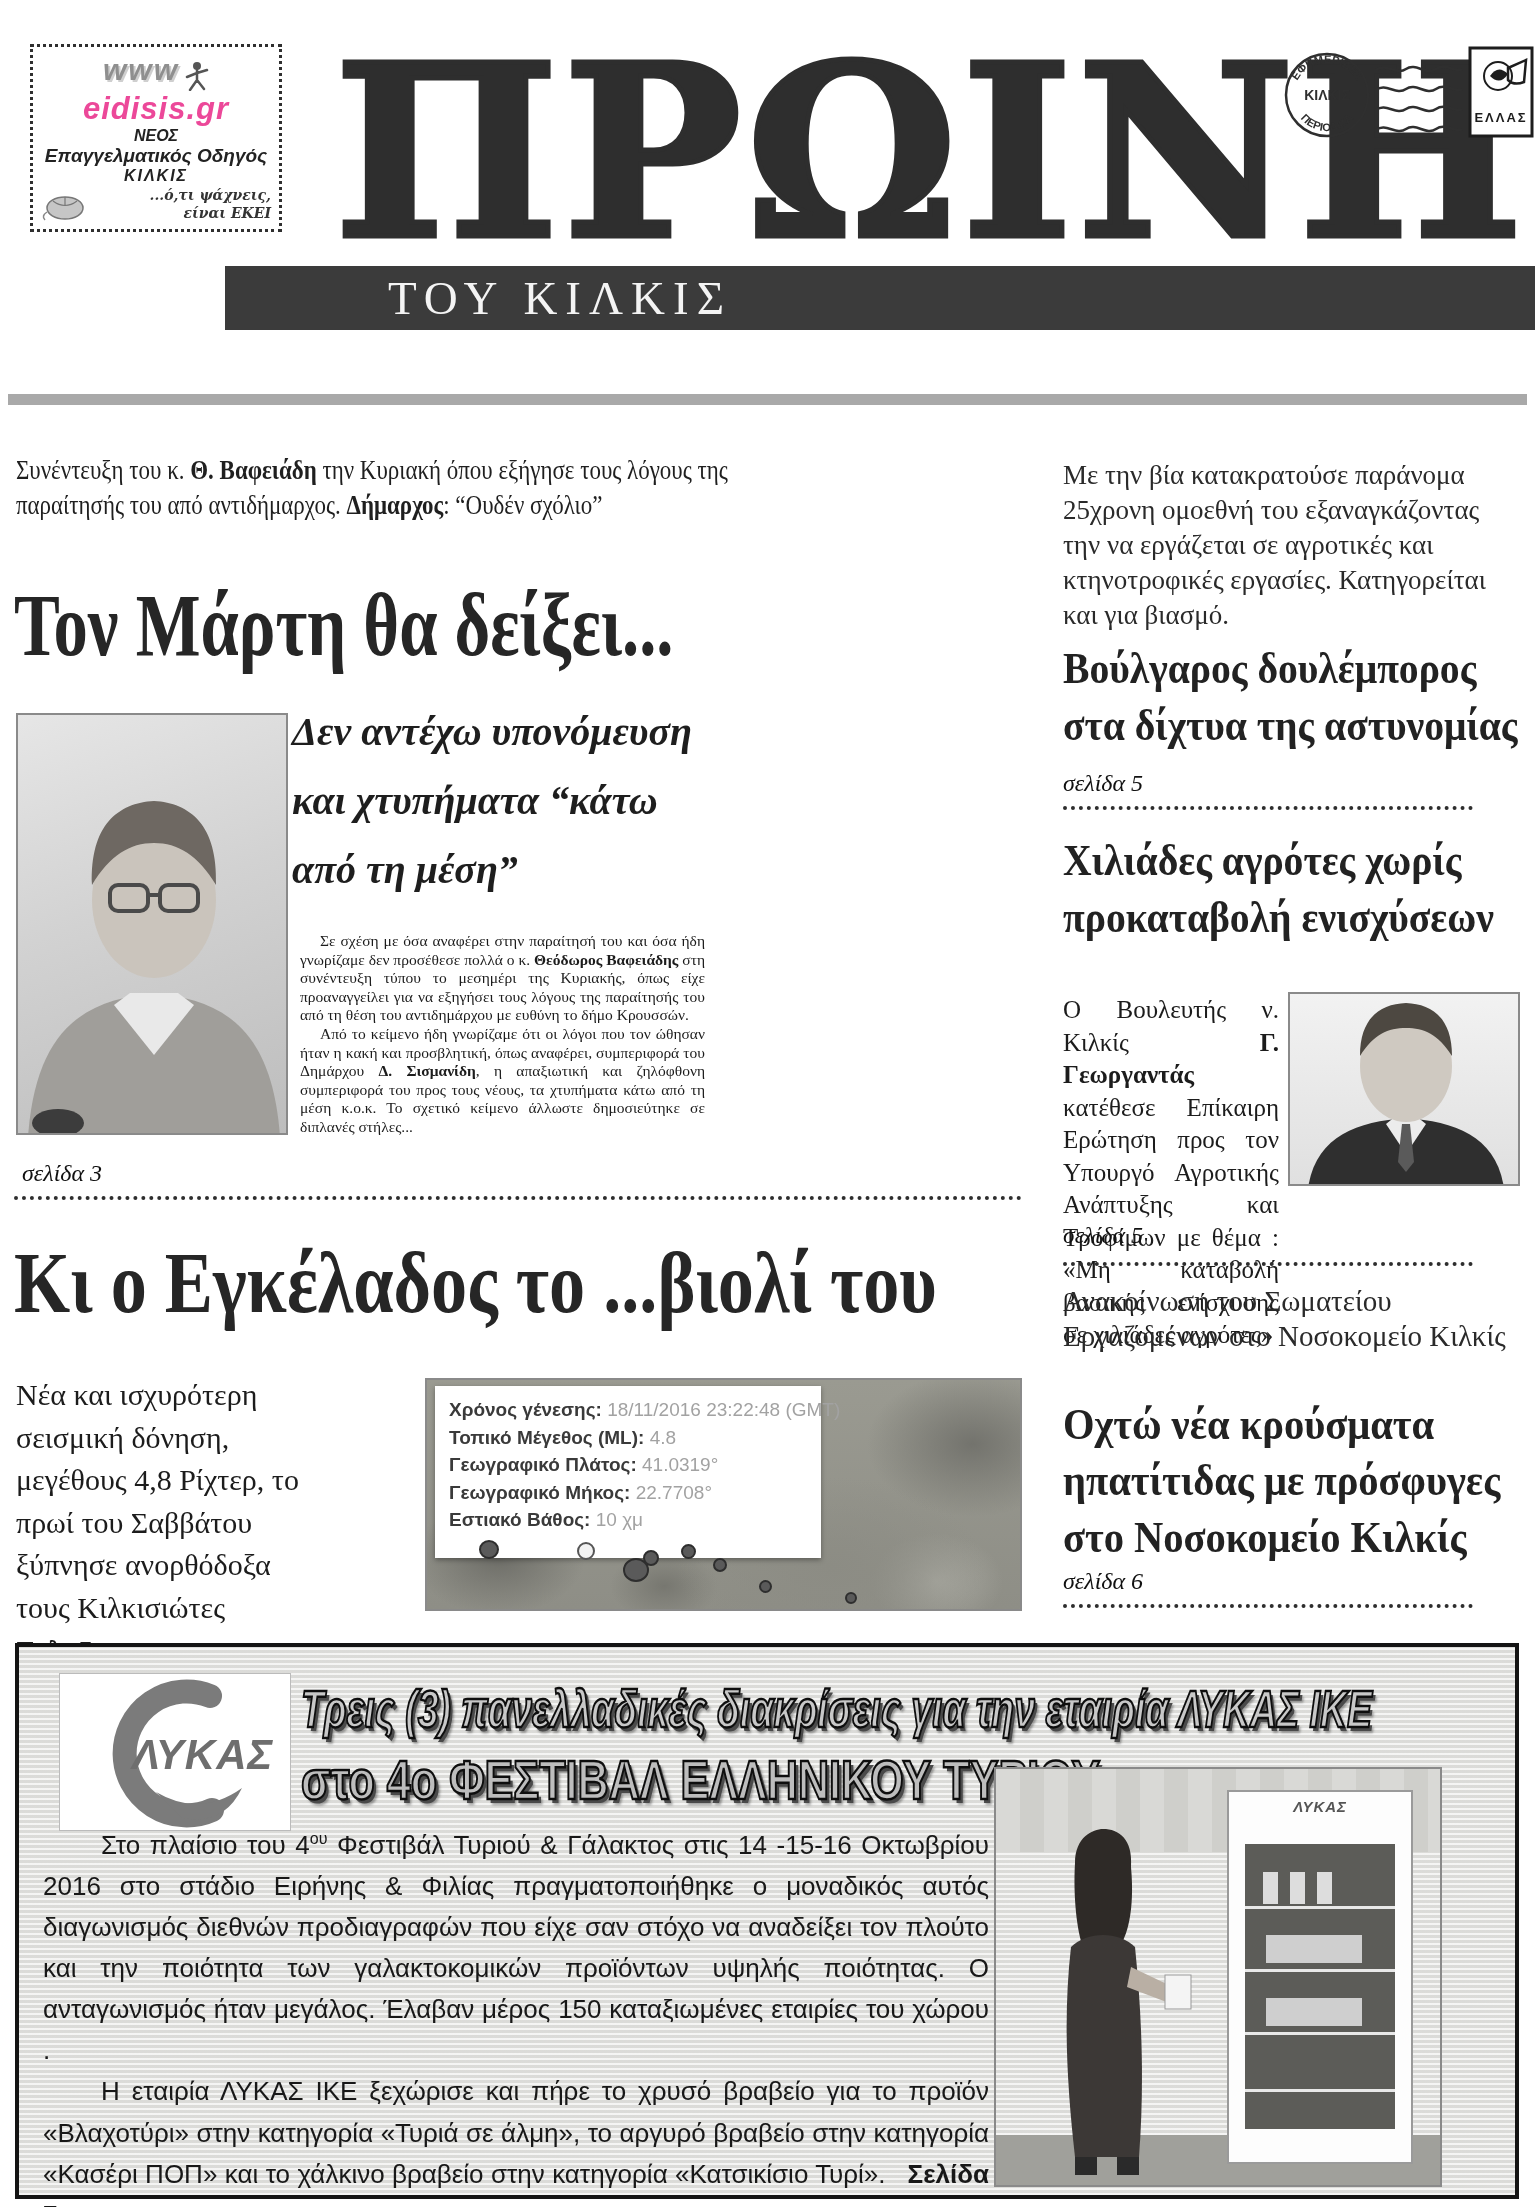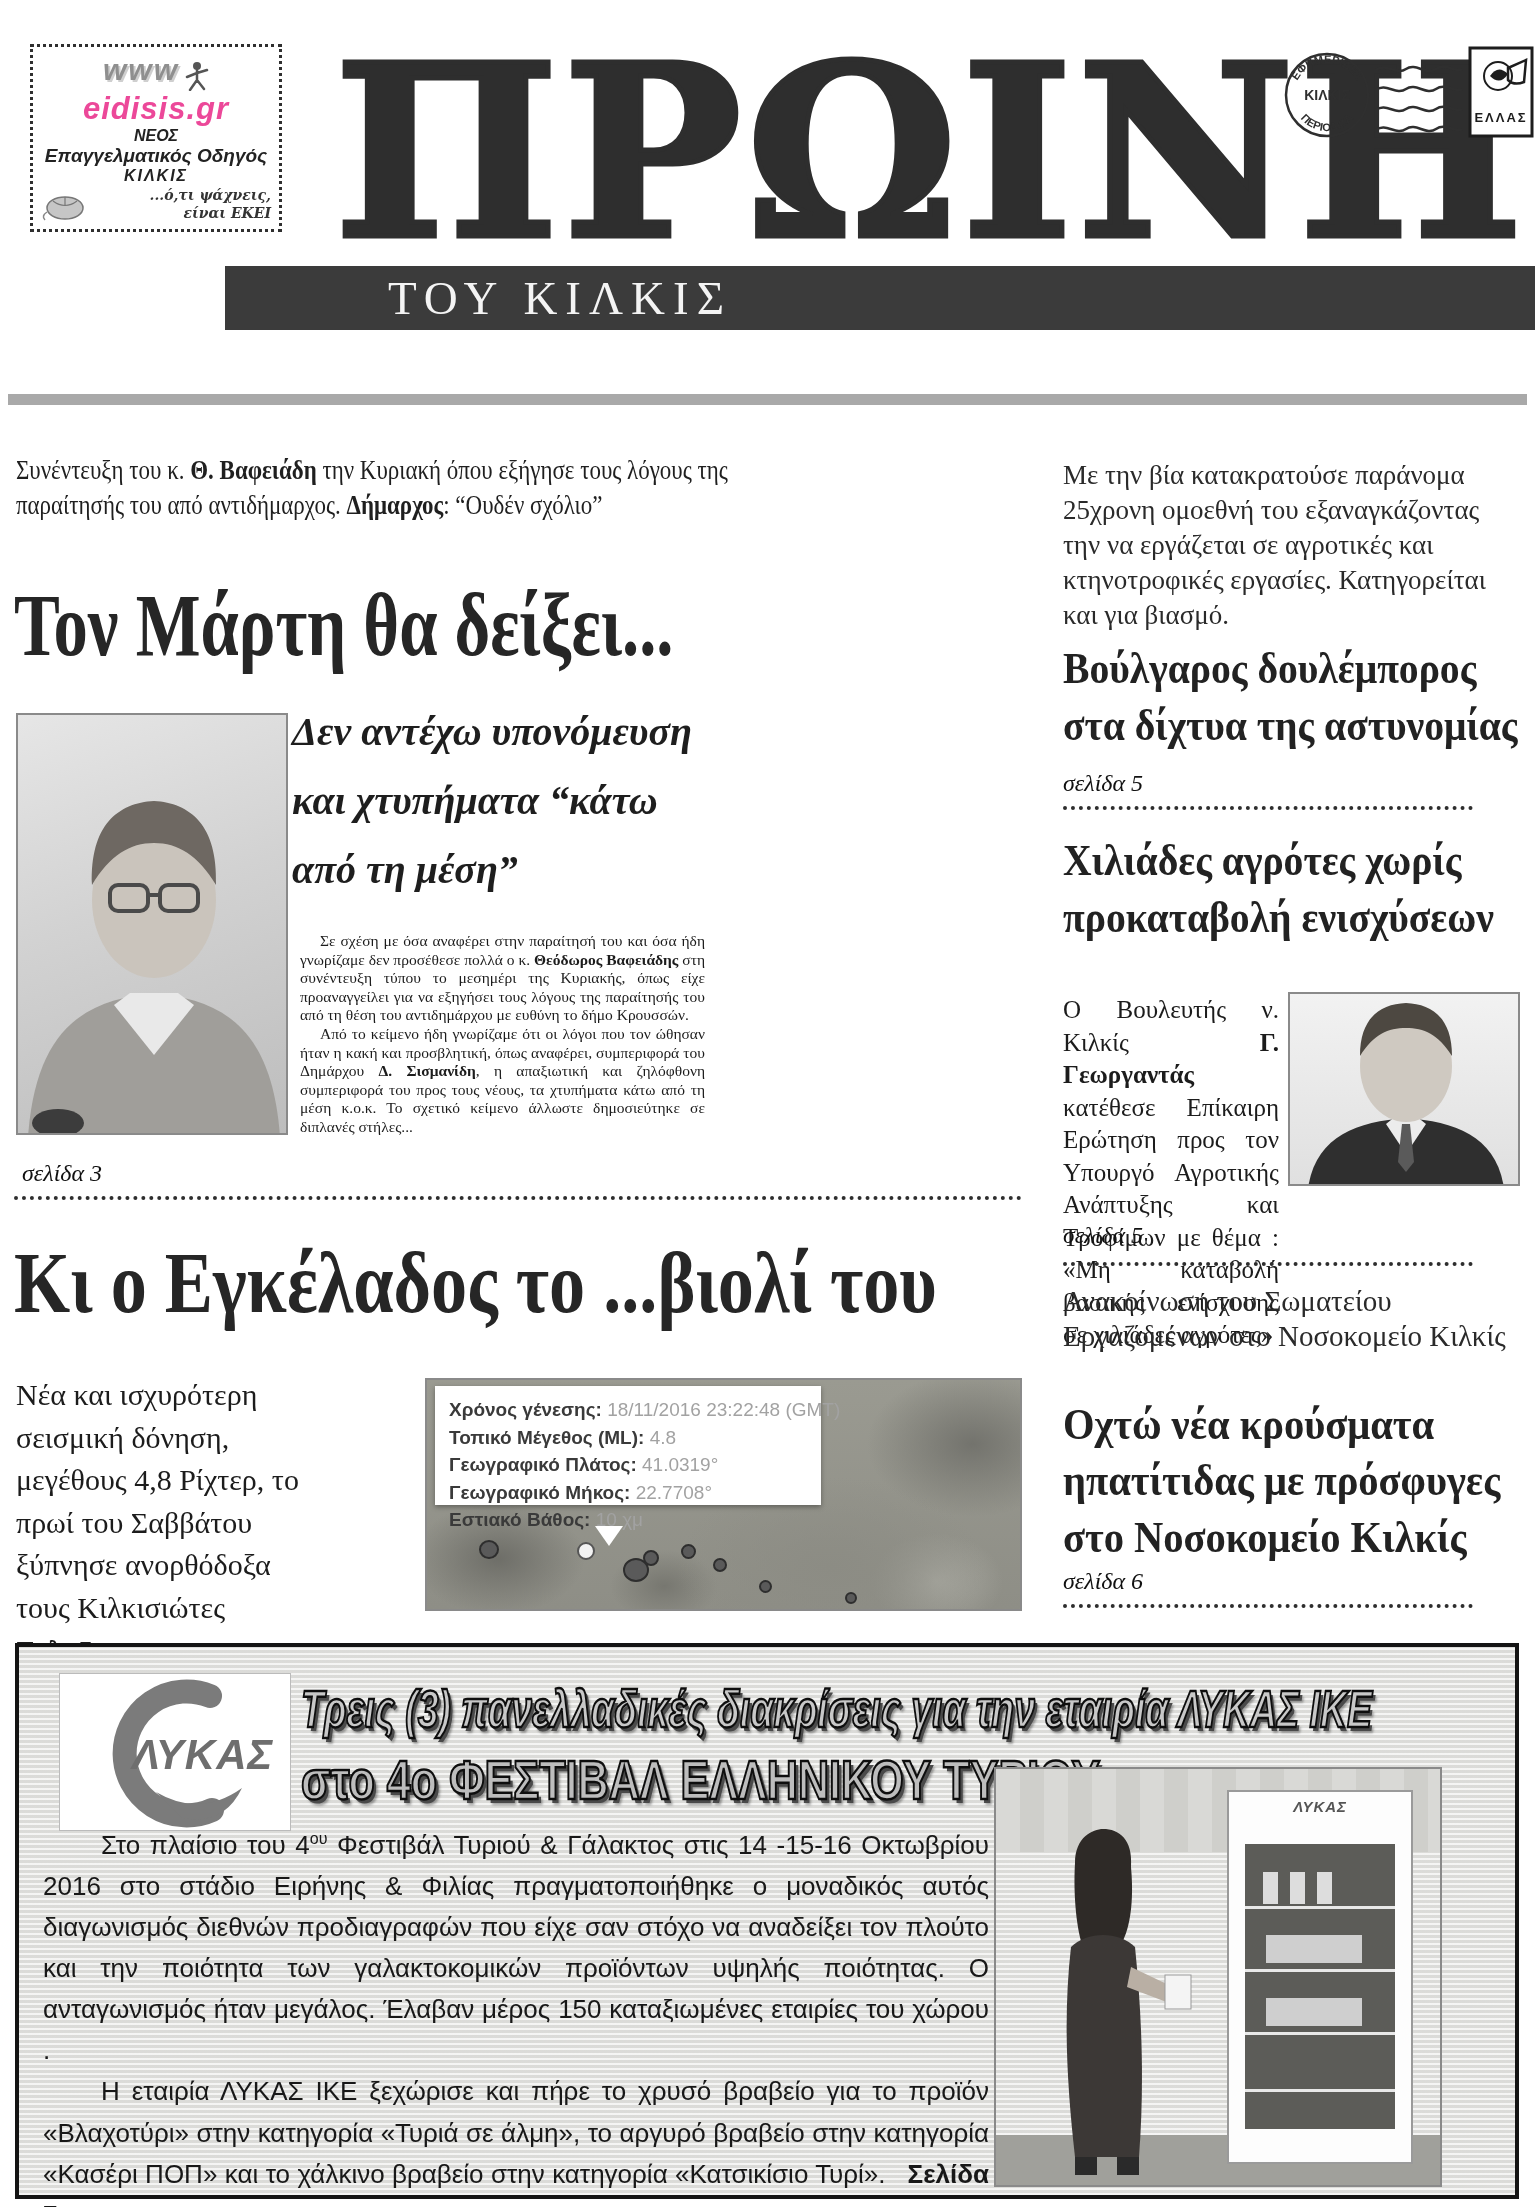--- a/index.html
+++ b/index.html
@@ -178,21 +178,21 @@
   </div>
 
   <div class="abs h-quake" style="left:14px;top:1240px;">Κι ο Εγκέλαδος το ...βιολί του</div>
 
   <div class="abs quake-body" style="left:16px;top:1374px;width:292px;">
     <span>Νέα και ισχυρότερη σεισμική δόνηση, μεγέθους 4,8 Ρίχτερ,  το πρωί του Σαββάτου ξύπνησε ανορθόδοξα τους Κιλκισιώτες</span><br>
     <b>Σελ. 5</b>
   </div>
 
   <div class="abs photo-frame map" style="left:425px;top:1378px;width:597px;height:233px;">
-    <div class="abs tooltip" style="left:8px;top:6px;width:386px;height:119px;">
+    <div class="abs tooltip" style="left:8px;top:6px;width:386px;height:172px;">
       <div class="row"><b>Χρόνος γένεσης:</b> <span>18/11/2016  23:22:48 (GMT)</span></div>
       <div class="row"><b>Τοπικό Μέγεθος (ML):</b> <span>4.8</span></div>
       <div class="row"><b>Γεωγραφικό Πλάτος:</b> <span>41.0319°</span></div>
       <div class="row"><b>Γεωγραφικό Μήκος:</b> <span>22.7708°</span></div>
       <div class="row"><b>Εστιακό Βάθος:</b> <span>10 χμ</span></div>
     </div>
     <div class="abs tt-pointer" style="left:168px;top:146px;"></div>
     <div class="abs epidot white" style="left:150px;top:162px;width:18px;height:18px;"></div>
     <div class="abs epidot" style="left:196px;top:178px;width:26px;height:24px;"></div>
     <div class="abs epidot" style="left:216px;top:170px;width:16px;height:16px;"></div>

